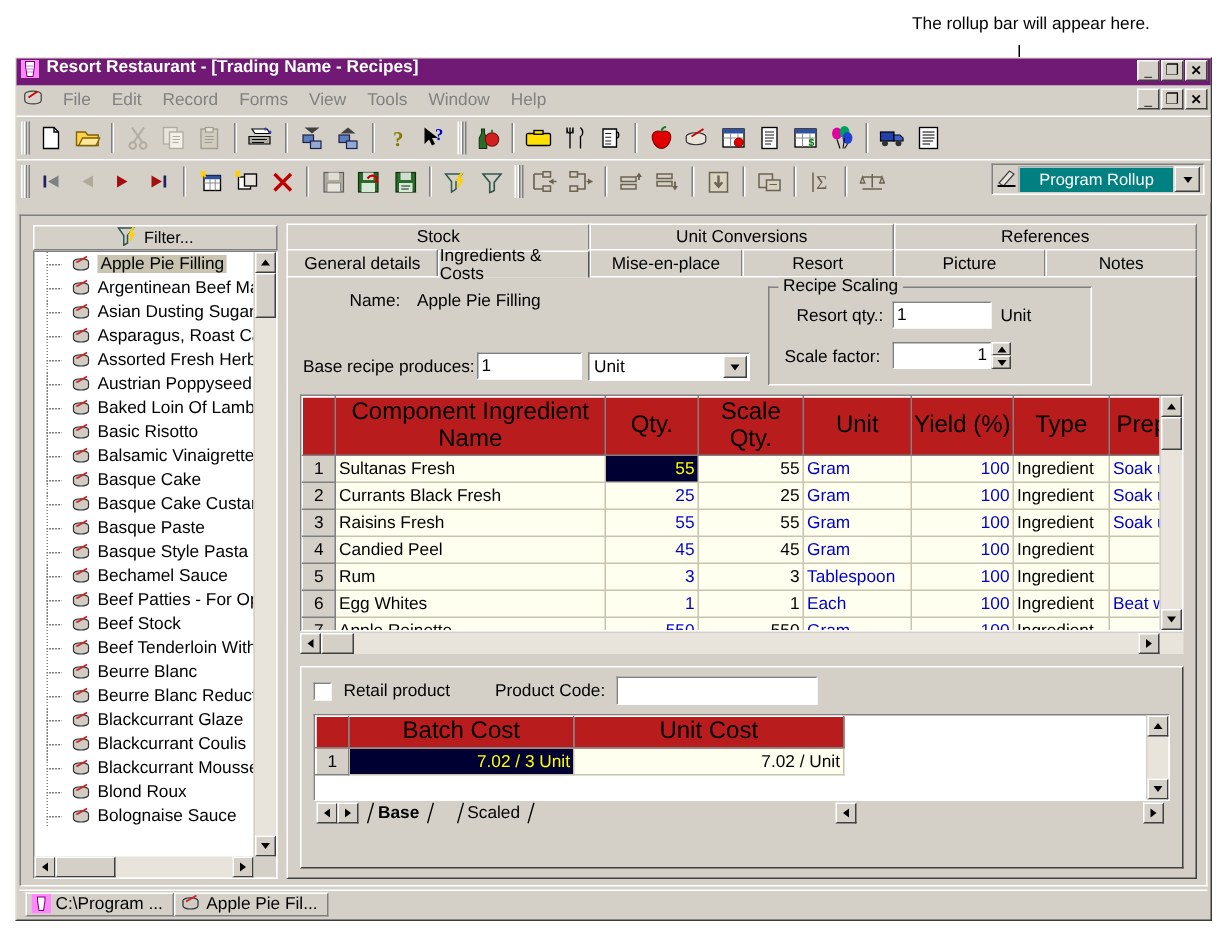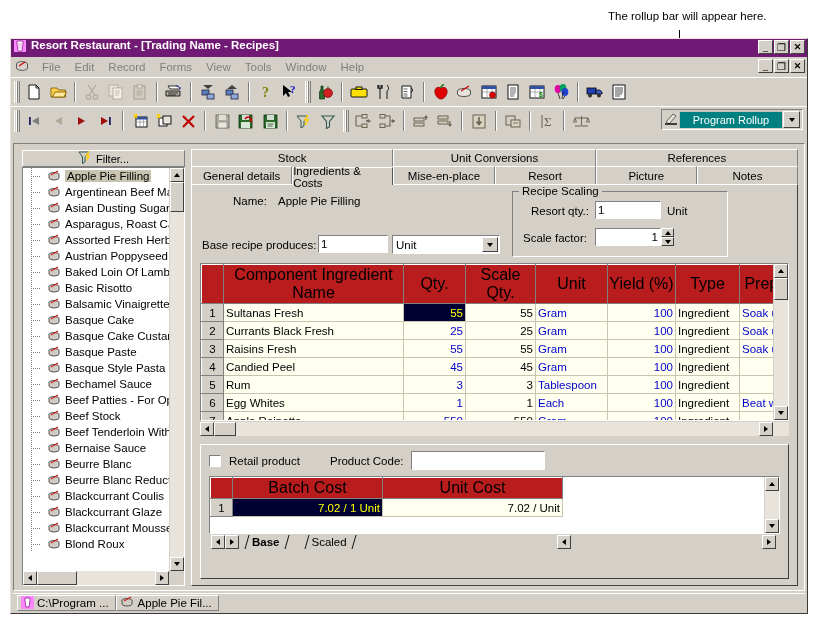--- a/index.html
+++ b/index.html
@@ -1092,31 +1092,20 @@
             </div>
             <div class="tree-row">
               <span class="dots"></span>
               <span style="display: inline-flex;">
                 <svg width="15" height="13" viewBox="0 0 15 13">
                   <ellipse cx="7" cy="4.5" rx="5" ry="2" fill="#d0ccc4" stroke="#303030" stroke-width="0.8"></ellipse>
                   <path d="M2 4.5 v3.5 a5 2 0 0 0 10 0 v-3.5" fill="#d0ccc4" stroke="#303030" stroke-width="0.8"></path>
                   <path d="M4 5 l7 -4" stroke="#cc2020" stroke-width="1.2"></path>
                 </svg>
               </span>
-              <span class="tree-label">Bernaise Sauce</span>
-            </div>
-            <div class="tree-row">
-              <span class="dots"></span>
-              <span style="display: inline-flex;">
-                <svg width="15" height="13" viewBox="0 0 15 13">
-                  <ellipse cx="7" cy="4.5" rx="5" ry="2" fill="#d0ccc4" stroke="#303030" stroke-width="0.8"></ellipse>
-                  <path d="M2 4.5 v3.5 a5 2 0 0 0 10 0 v-3.5" fill="#d0ccc4" stroke="#303030" stroke-width="0.8"></path>
-                  <path d="M4 5 l7 -4" stroke="#cc2020" stroke-width="1.2"></path>
-                </svg>
-              </span>
               <span class="tree-label">Beurre Blanc</span>
             </div>
             <div class="tree-row">
               <span class="dots"></span>
               <span style="display: inline-flex;">
                 <svg width="15" height="13" viewBox="0 0 15 13">
                   <ellipse cx="7" cy="4.5" rx="5" ry="2" fill="#d0ccc4" stroke="#303030" stroke-width="0.8"></ellipse>
                   <path d="M2 4.5 v3.5 a5 2 0 0 0 10 0 v-3.5" fill="#d0ccc4" stroke="#303030" stroke-width="0.8"></path>
                   <path d="M4 5 l7 -4" stroke="#cc2020" stroke-width="1.2"></path>
                 </svg>
@@ -1125,54 +1114,65 @@
             </div>
             <div class="tree-row">
               <span class="dots"></span>
               <span style="display: inline-flex;">
                 <svg width="15" height="13" viewBox="0 0 15 13">
                   <ellipse cx="7" cy="4.5" rx="5" ry="2" fill="#d0ccc4" stroke="#303030" stroke-width="0.8"></ellipse>
                   <path d="M2 4.5 v3.5 a5 2 0 0 0 10 0 v-3.5" fill="#d0ccc4" stroke="#303030" stroke-width="0.8"></path>
                   <path d="M4 5 l7 -4" stroke="#cc2020" stroke-width="1.2"></path>
                 </svg>
               </span>
+              <span class="tree-label">Blackcurrant Glaze</span>
+            </div>
+            <div class="tree-row">
+              <span class="dots"></span>
+              <span style="display: inline-flex;">
+                <svg width="15" height="13" viewBox="0 0 15 13">
+                  <ellipse cx="7" cy="4.5" rx="5" ry="2" fill="#d0ccc4" stroke="#303030" stroke-width="0.8"></ellipse>
+                  <path d="M2 4.5 v3.5 a5 2 0 0 0 10 0 v-3.5" fill="#d0ccc4" stroke="#303030" stroke-width="0.8"></path>
+                  <path d="M4 5 l7 -4" stroke="#cc2020" stroke-width="1.2"></path>
+                </svg>
+              </span>
               <span class="tree-label">Blackcurrant Coulis</span>
             </div>
             <div class="tree-row">
               <span class="dots"></span>
               <span style="display: inline-flex;">
                 <svg width="15" height="13" viewBox="0 0 15 13">
                   <ellipse cx="7" cy="4.5" rx="5" ry="2" fill="#d0ccc4" stroke="#303030" stroke-width="0.8"></ellipse>
                   <path d="M2 4.5 v3.5 a5 2 0 0 0 10 0 v-3.5" fill="#d0ccc4" stroke="#303030" stroke-width="0.8"></path>
                   <path d="M4 5 l7 -4" stroke="#cc2020" stroke-width="1.2"></path>
                 </svg>
               </span>
-              <span class="tree-label">Blackcurrant Glaze</span>
-            </div>
-            <div class="tree-row">
-              <span class="dots"></span>
-              <span style="display: inline-flex;">
-                <svg width="15" height="13" viewBox="0 0 15 13">
-                  <ellipse cx="7" cy="4.5" rx="5" ry="2" fill="#d0ccc4" stroke="#303030" stroke-width="0.8"></ellipse>
-                  <path d="M2 4.5 v3.5 a5 2 0 0 0 10 0 v-3.5" fill="#d0ccc4" stroke="#303030" stroke-width="0.8"></path>
-                  <path d="M4 5 l7 -4" stroke="#cc2020" stroke-width="1.2"></path>
-                </svg>
-              </span>
               <span class="tree-label">Blackcurrant Mousse</span>
             </div>
             <div class="tree-row">
               <span class="dots"></span>
               <span style="display: inline-flex;">
                 <svg width="15" height="13" viewBox="0 0 15 13">
                   <ellipse cx="7" cy="4.5" rx="5" ry="2" fill="#d0ccc4" stroke="#303030" stroke-width="0.8"></ellipse>
                   <path d="M2 4.5 v3.5 a5 2 0 0 0 10 0 v-3.5" fill="#d0ccc4" stroke="#303030" stroke-width="0.8"></path>
                   <path d="M4 5 l7 -4" stroke="#cc2020" stroke-width="1.2"></path>
                 </svg>
               </span>
               <span class="tree-label">Blond Roux</span>
+            </div>
+            <div class="tree-row">
+              <span class="dots"></span>
+              <span style="display: inline-flex;">
+                <svg width="15" height="13" viewBox="0 0 15 13">
+                  <ellipse cx="7" cy="4.5" rx="5" ry="2" fill="#d0ccc4" stroke="#303030" stroke-width="0.8"></ellipse>
+                  <path d="M2 4.5 v3.5 a5 2 0 0 0 10 0 v-3.5" fill="#d0ccc4" stroke="#303030" stroke-width="0.8"></path>
+                  <path d="M4 5 l7 -4" stroke="#cc2020" stroke-width="1.2"></path>
+                </svg>
+              </span>
+              <span class="tree-label">Bolognaise Sauce</span>
             </div>
           </div>
         <div class="vscroll">
           <div class="sb-btn">
               <div class="arrow-up"></div>
             </div>
           <div class="sb-thumb" style="height:30px;width:14px;"></div>
           <div class="sb-btn" style="position:absolute;bottom:0;">
               <div class="arrow-dn"></div>
             </div>
@@ -1388,21 +1388,21 @@
                   <col style="width:180px">
                 </colgroup>
                 <tbody>
                   <tr>
                     <th></th>
                     <th>Batch Cost</th>
                     <th>Unit Cost</th>
                   </tr>
                   <tr>
                     <td class="rownum">1</td>
-                    <td class="selcell">7.02 / 1 Unit</td>
+                    <td class="selcell">7.02 / 3 Unit</td>
                     <td class="num">7.02 / Unit</td>
                   </tr>
                 </tbody>
               </table>
             <div class="vscroll" style="bottom:0;top:0;">
               <div class="sb-btn">
                   <div class="arrow-up"></div>
                 </div>
               <div class="sb-btn" style="position:absolute;bottom:0;">
                   <div class="arrow-dn"></div>

